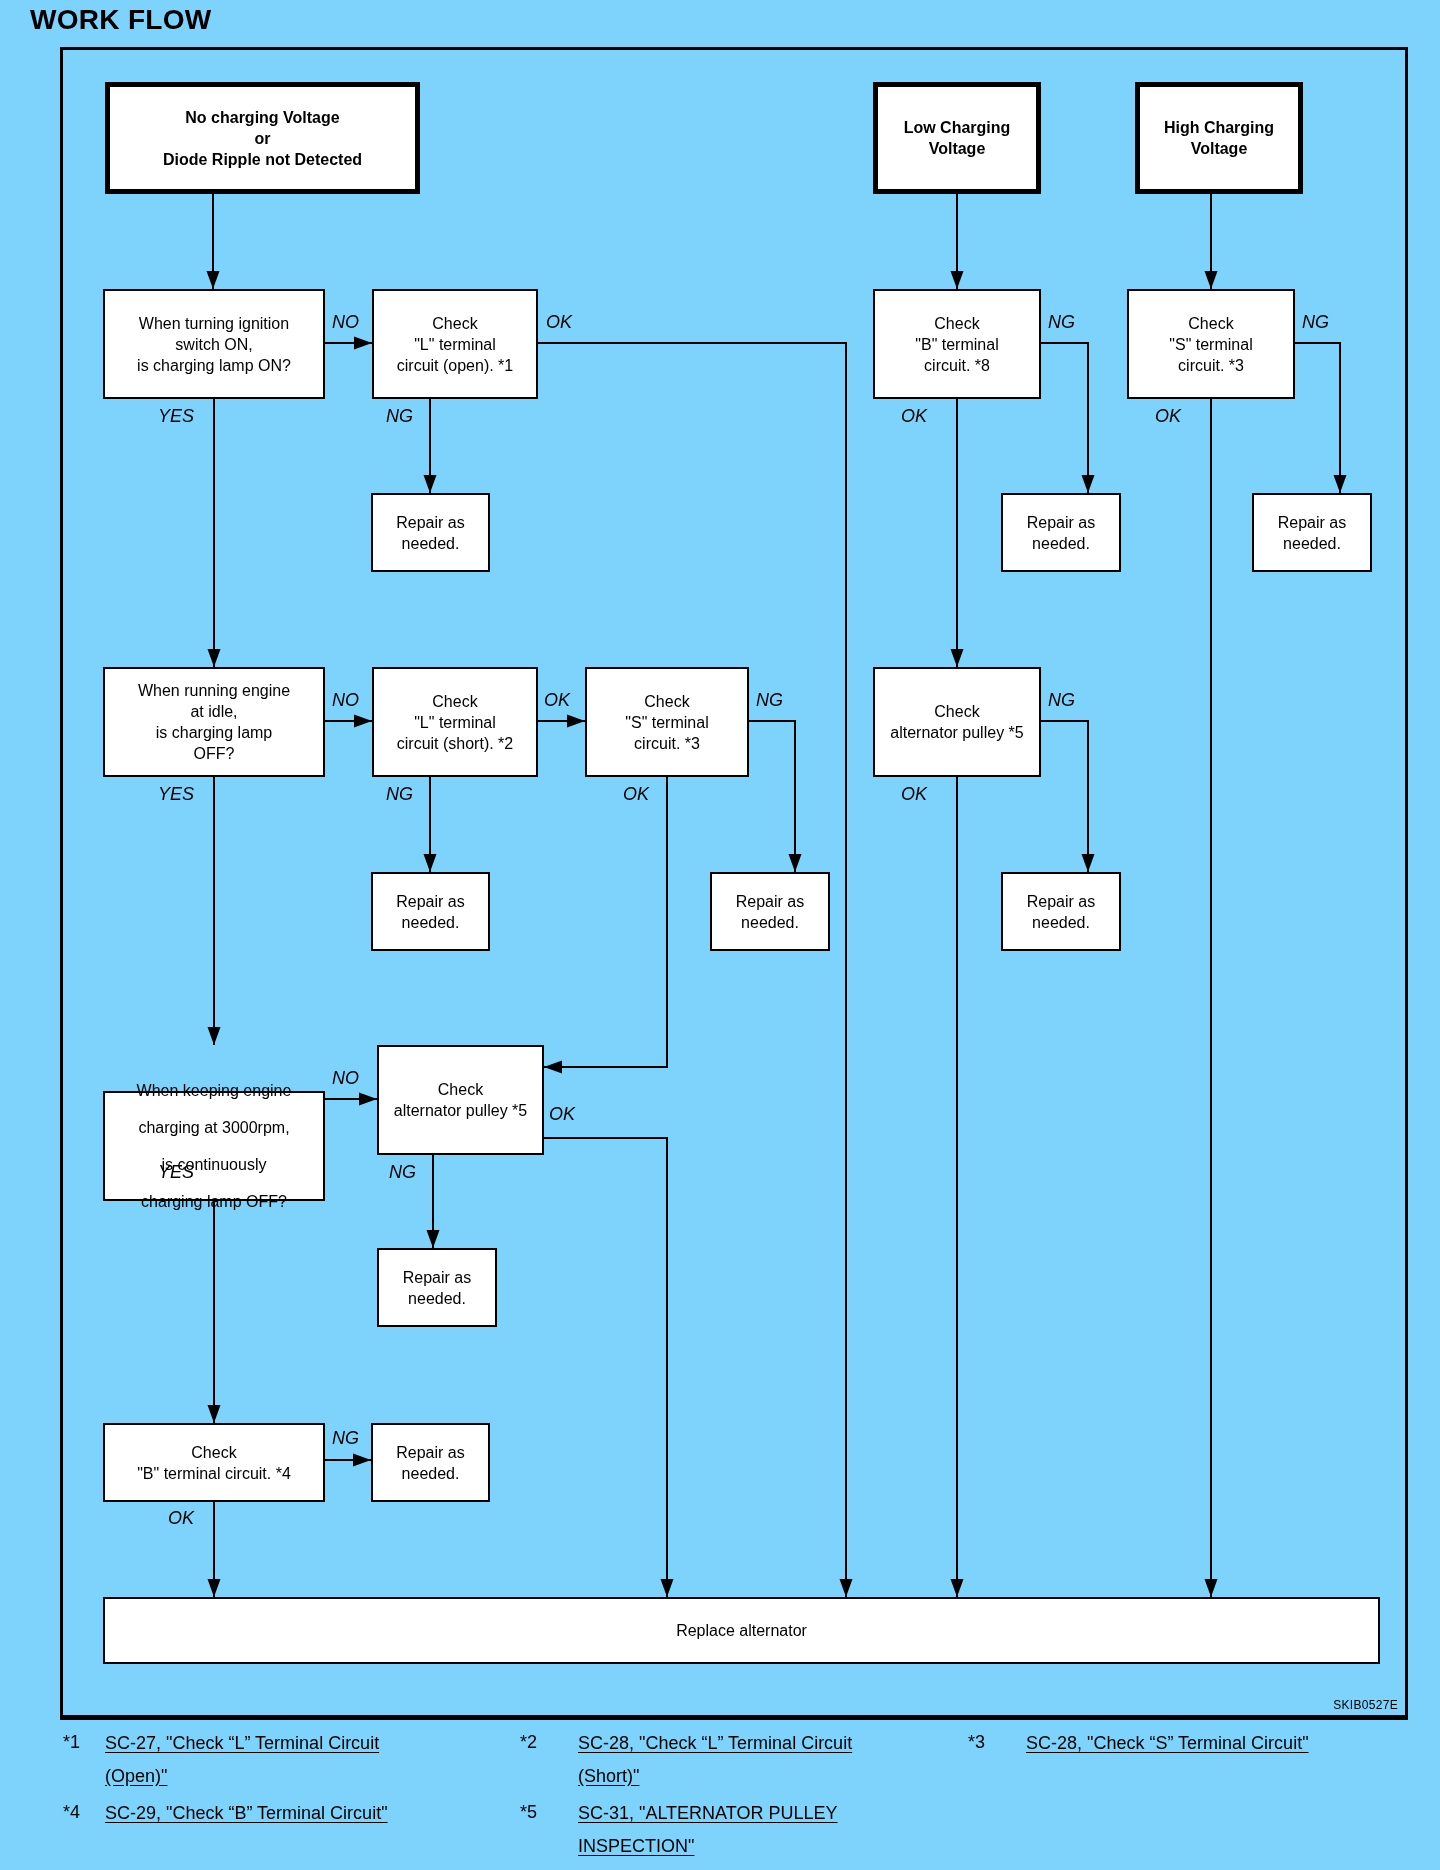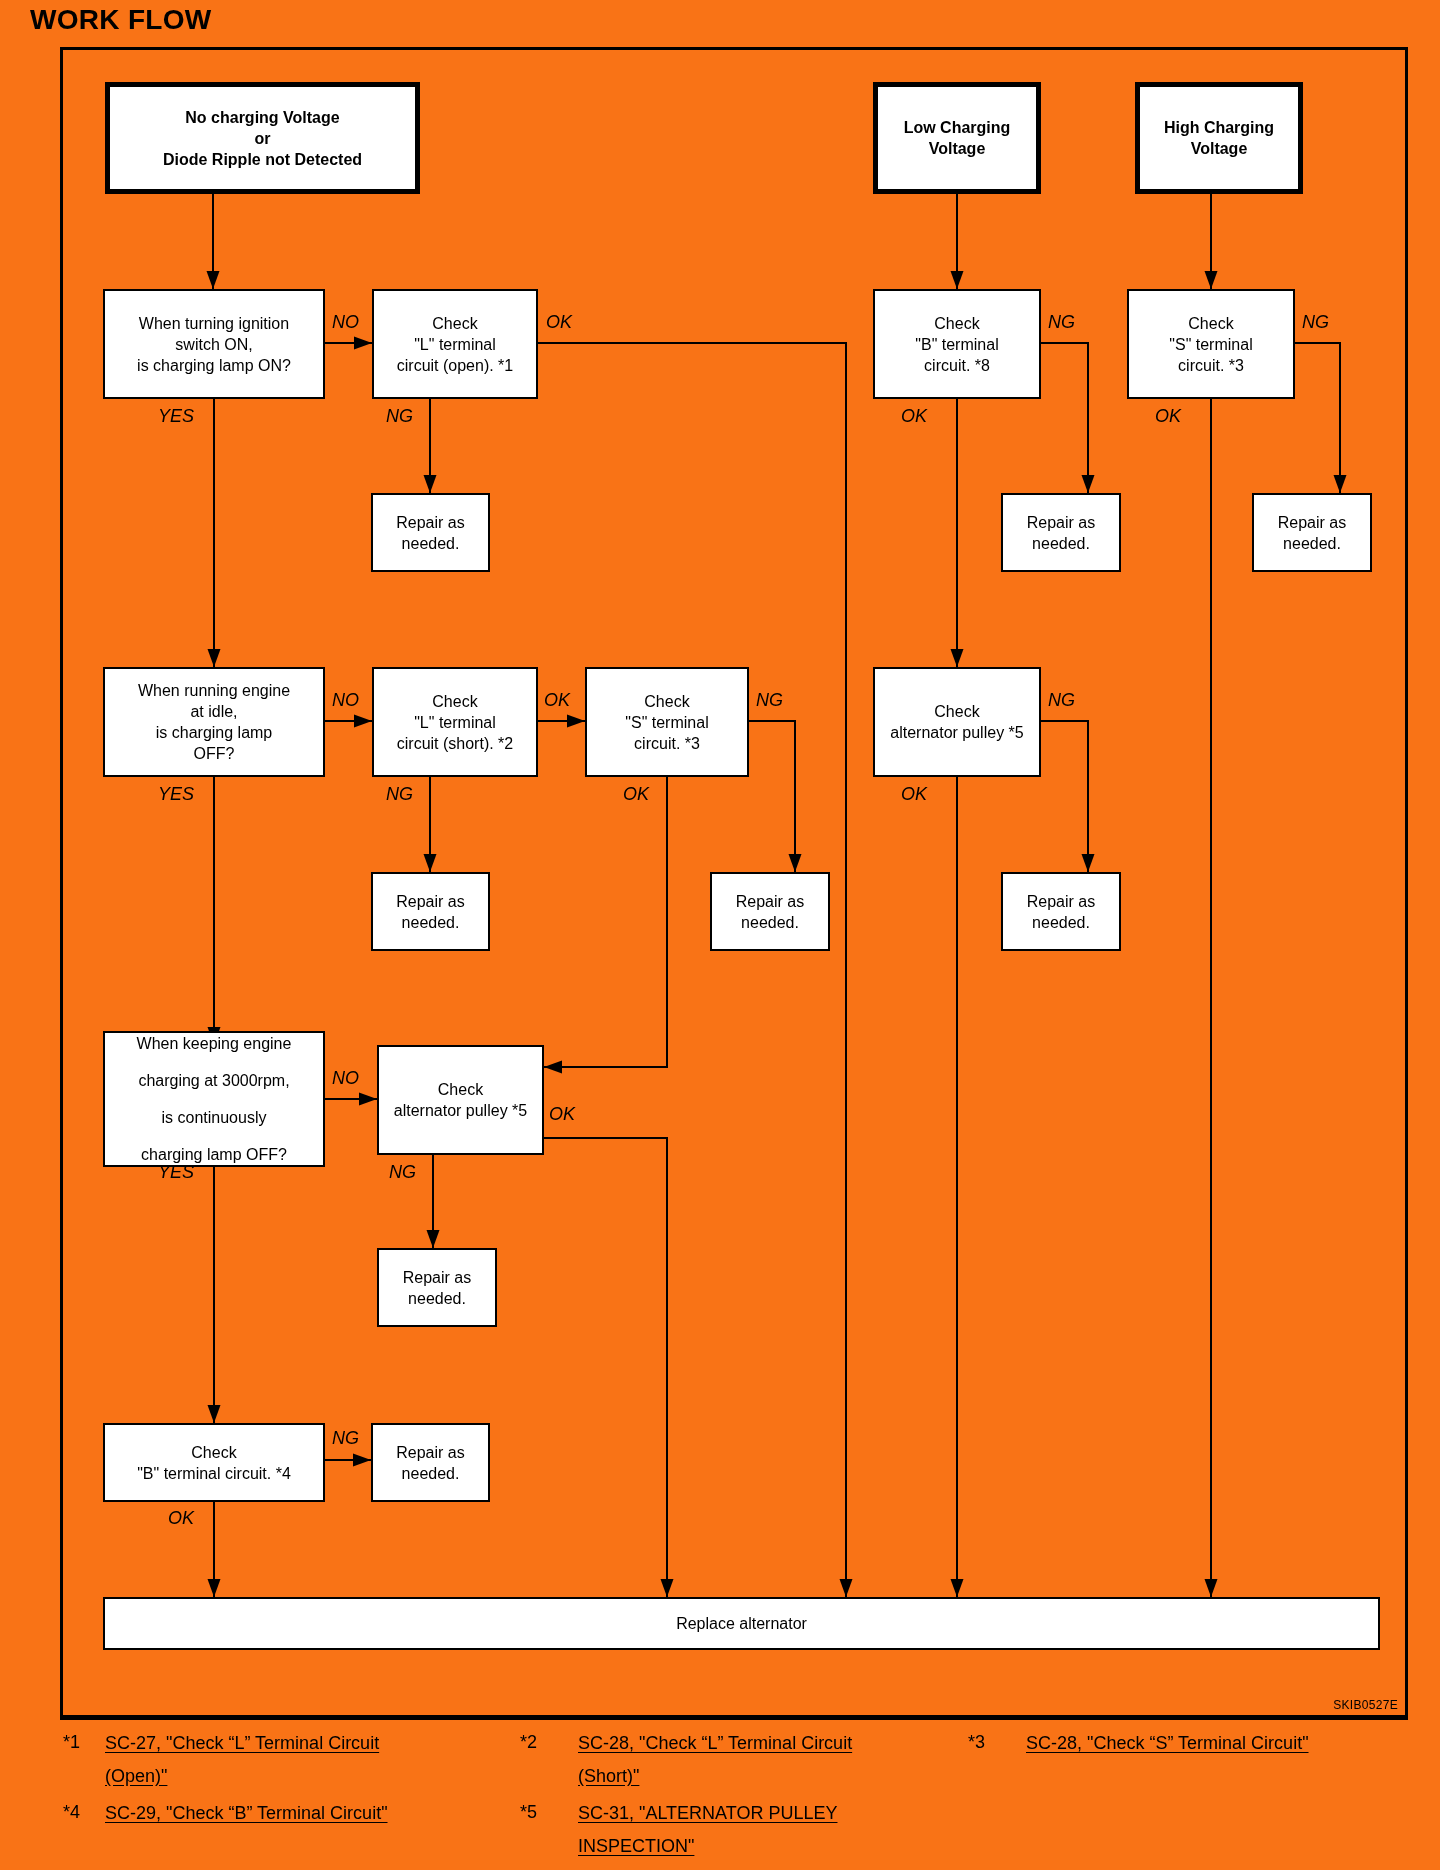--- a/index.html
+++ b/index.html
@@ -1,16 +1,16 @@
 <!DOCTYPE html>
 <html><head>
 <meta charset="utf-8">
 <style>
   html,body{margin:0;padding:0;background:#fff;}
-  .page{position:relative;width:1440px;height:1870px;background:#f97316;overflow:hidden;
+  .page{position:relative;width:1440px;height:1870px;background:#7dd3fc;overflow:hidden;
         font-family:"Liberation Sans","DejaVu Sans",sans-serif;color:#000;}
   .page-title{position:absolute;left:30px;top:4px;margin:0;font-size:28px;font-weight:bold;letter-spacing:.3px;}
   .frame{position:absolute;left:60px;top:47px;width:1348px;height:1673px;box-sizing:border-box;
          border:3px solid #000;border-bottom-width:5px;}
   svg.edges{position:absolute;left:0;top:0;width:1440px;height:1870px;}
   svg.edges polyline{fill:none;stroke:#000;stroke-width:2;}
   svg.edges polygon{fill:#000;stroke:none;}
   .node{position:absolute;box-sizing:border-box;border:2px solid #000;background:#fff;
         display:flex;flex-direction:column;justify-content:center;align-items:center;
         text-align:center;font-size:16px;line-height:21px;}
@@ -153,21 +153,21 @@
         <div>needed.</div>
       </div>
       <div class="node" style="left: 710px; top: 872px; width: 120px; height: 79px;">
         <div>Repair as</div>
         <div>needed.</div>
       </div>
       <div class="node" style="left: 1001px; top: 872px; width: 120px; height: 79px;">
         <div>Repair as</div>
         <div>needed.</div>
       </div>
-      <div class="node" style="left: 103px; top: 1031px; width: 222px; height: 136px; gap: 16px;">
+      <div class="node" style="left: 103px; top: 1091px; width: 222px; height: 110px; gap: 16px;">
         <div>When keeping engine</div>
         <div>charging at 3000rpm,</div>
         <div>is continuously</div>
         <div>charging lamp OFF?</div>
       </div>
       <div class="node" style="left: 377px; top: 1045px; width: 167px; height: 110px;">
         <div>Check</div>
         <div>alternator pulley *5</div>
       </div>
       <div class="node" style="left: 377px; top: 1248px; width: 120px; height: 79px;">
@@ -175,21 +175,21 @@
         <div>needed.</div>
       </div>
       <div class="node" style="left: 103px; top: 1423px; width: 222px; height: 79px;">
         <div>Check</div>
         <div>"B" terminal circuit. *4</div>
       </div>
       <div class="node" style="left: 371px; top: 1423px; width: 119px; height: 79px;">
         <div>Repair as</div>
         <div>needed.</div>
       </div>
-      <div class="node" style="left: 103px; top: 1597px; width: 1277px; height: 53px;">
+      <div class="node" style="left: 103px; top: 1597px; width: 1277px; height: 67px;">
         <div>Replace alternator</div>
       </div>
     </div>
   <div id="labels-host">
       <span class="edge-label" style="left: 332px; top: 312px;">NO</span>
       <span class="edge-label" style="left: 546px; top: 312px;">OK</span>
       <span class="edge-label" style="left: 386px; top: 406px;">NG</span>
       <span class="edge-label" style="left: 158px; top: 406px;">YES</span>
       <span class="edge-label" style="left: 1048px; top: 312px;">NG</span>
       <span class="edge-label" style="left: 901px; top: 406px;">OK</span>

